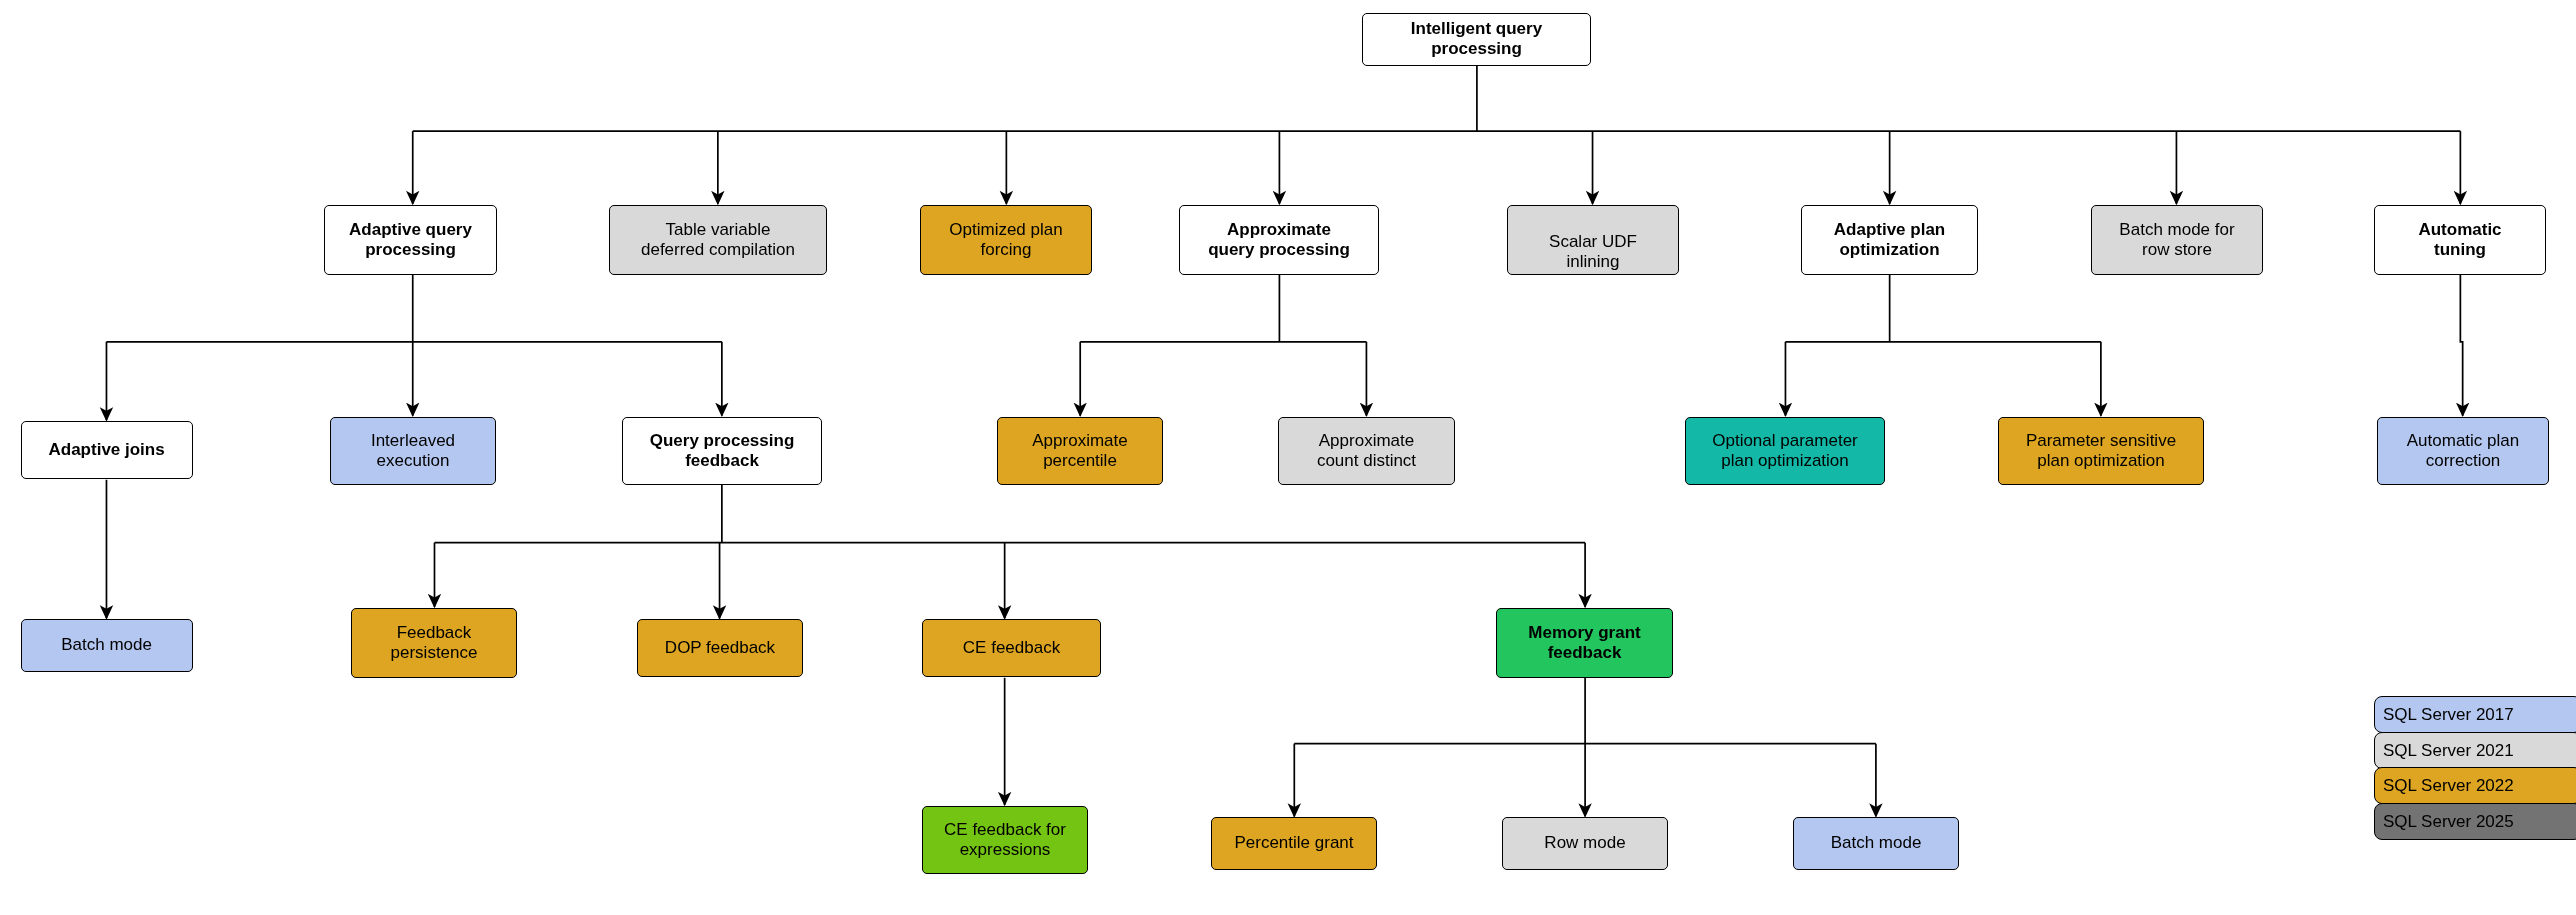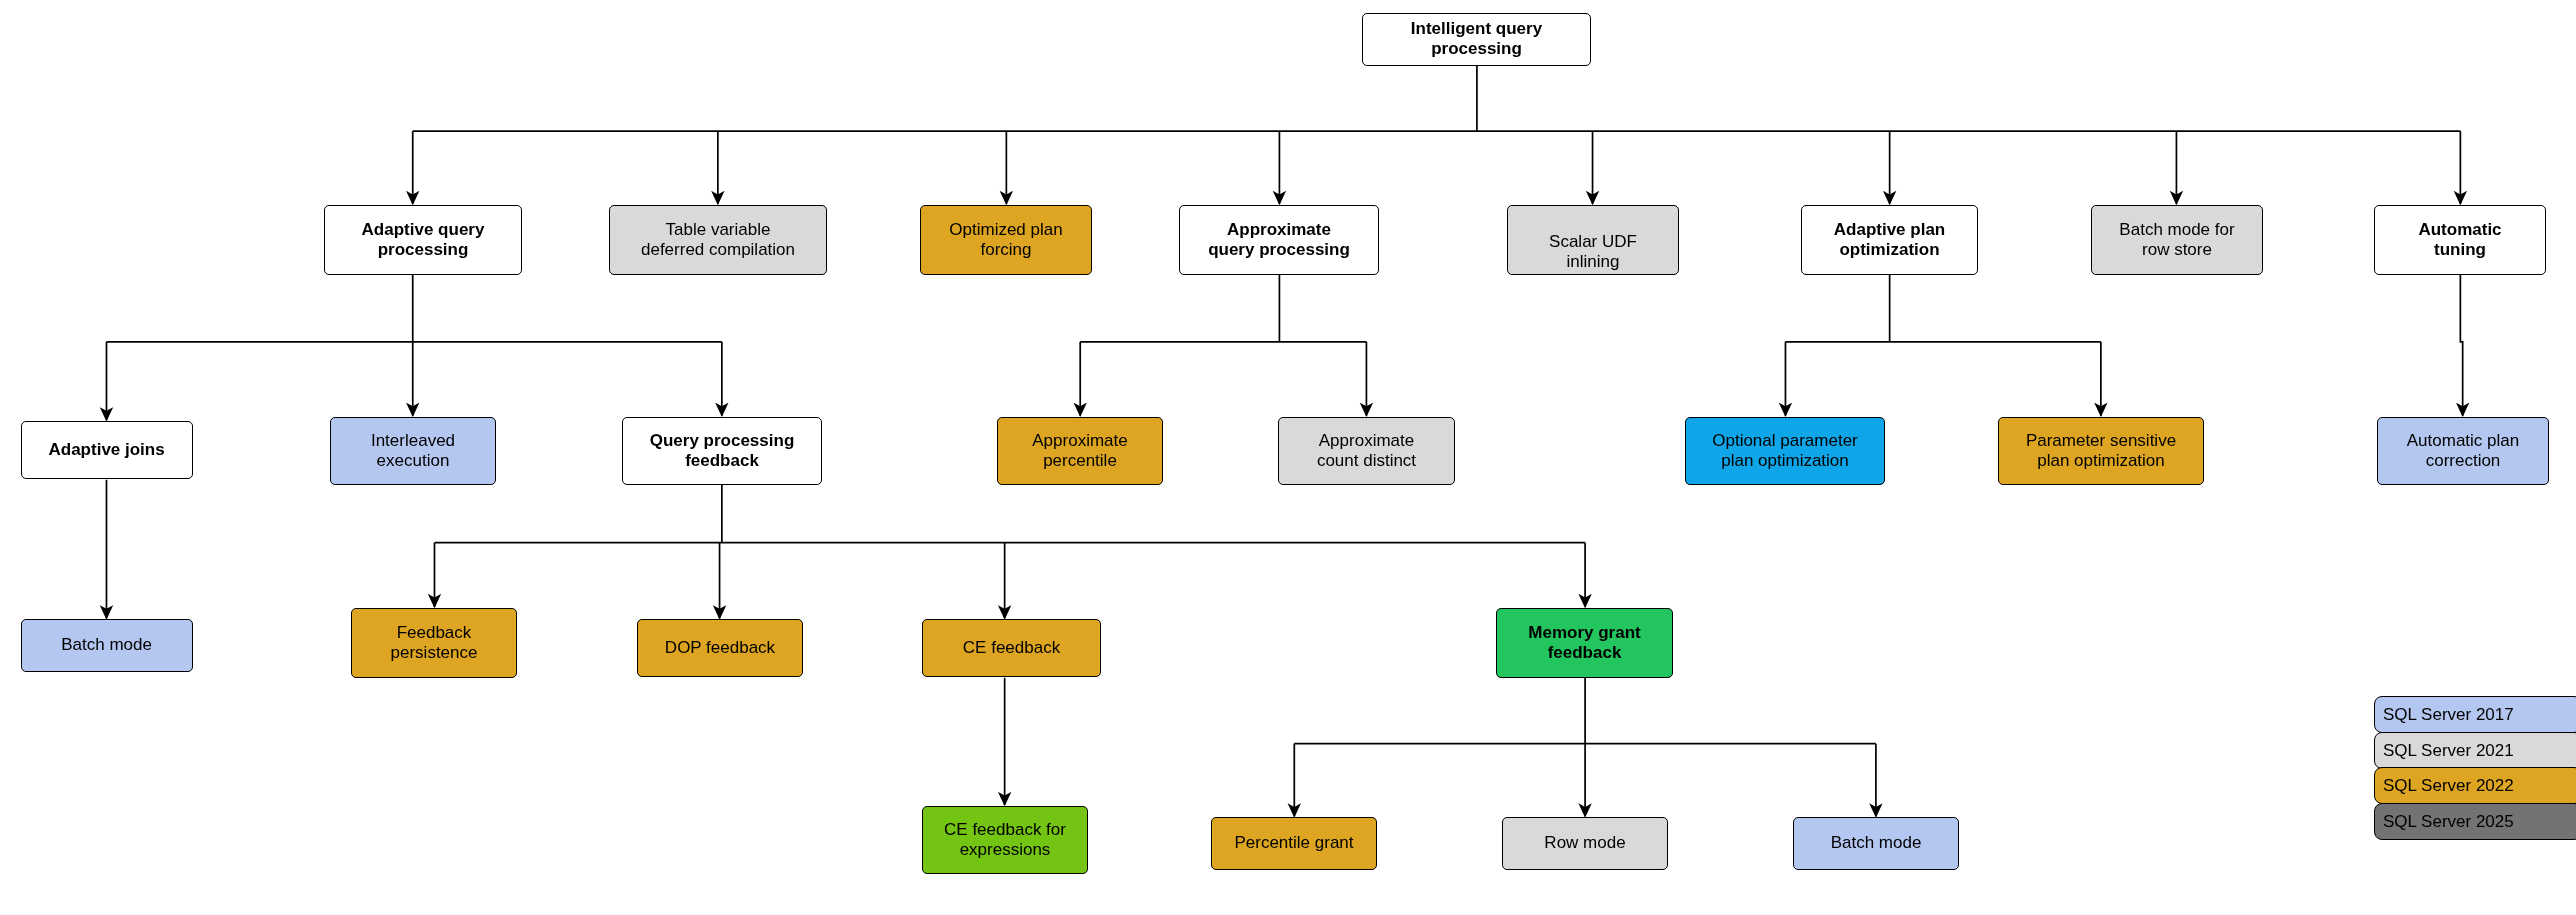--- a/index.html
+++ b/index.html
@@ -88,21 +88,21 @@
         <path d="M2261,1299 L2261,1426" marker-end="url(#arrow)"></path>
         <path d="M2769,1299 L2769,1426" marker-end="url(#arrow)"></path>
         <path d="M3277,1299 L3277,1426" marker-end="url(#arrow)"></path>
       </g>
   </svg>
   <div id="nodes-layer">
       <div class="node bold" style="left: 1362px; top: 12.6px; width: 229px; height: 53px; background: rgb(255, 255, 255);">
         <span class="lbl">Intelligent query
 processing</span>
       </div>
-      <div class="node bold" style="left: 324px; top: 205px; width: 198px; height: 70px; background: rgb(255, 255, 255);">
+      <div class="node bold" style="left: 324px; top: 205px; width: 173px; height: 70px; background: rgb(255, 255, 255);">
         <span class="lbl">Adaptive query
 processing</span>
       </div>
       <div class="node" style="left: 609px; top: 205px; width: 218px; height: 70px; background: rgb(217, 217, 217);">
         <span class="lbl">Table variable
 deferred compilation</span>
       </div>
       <div class="node" style="left: 920px; top: 205px; width: 172px; height: 70px; background: rgb(221, 165, 33);">
         <span class="lbl">Optimized plan
 forcing</span>
@@ -139,21 +139,21 @@
 feedback</span>
       </div>
       <div class="node" style="left: 997px; top: 417px; width: 166px; height: 68px; background: rgb(221, 165, 33);">
         <span class="lbl">Approximate
 percentile</span>
       </div>
       <div class="node" style="left: 1278px; top: 417px; width: 177px; height: 68px; background: rgb(217, 217, 217);">
         <span class="lbl">Approximate
 count distinct</span>
       </div>
-      <div class="node" style="left: 1685px; top: 417px; width: 200px; height: 68px; background: #0ea5e9;">
+      <div class="node" style="left: 1685px; top: 417px; width: 200px; height: 68px; background: #14b8a6;">
         <span class="lbl">Optional parameter
 plan optimization</span>
       </div>
       <div class="node" style="left: 1998px; top: 417px; width: 206px; height: 68px; background: rgb(221, 165, 33);">
         <span class="lbl">Parameter sensitive
 plan optimization</span>
       </div>
       <div class="node" style="left: 2377px; top: 417px; width: 172px; height: 68px; background: rgb(180, 199, 240);">
         <span class="lbl">Automatic plan
 correction</span>

